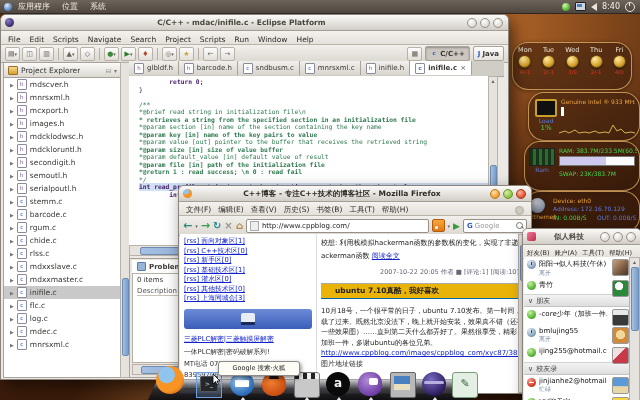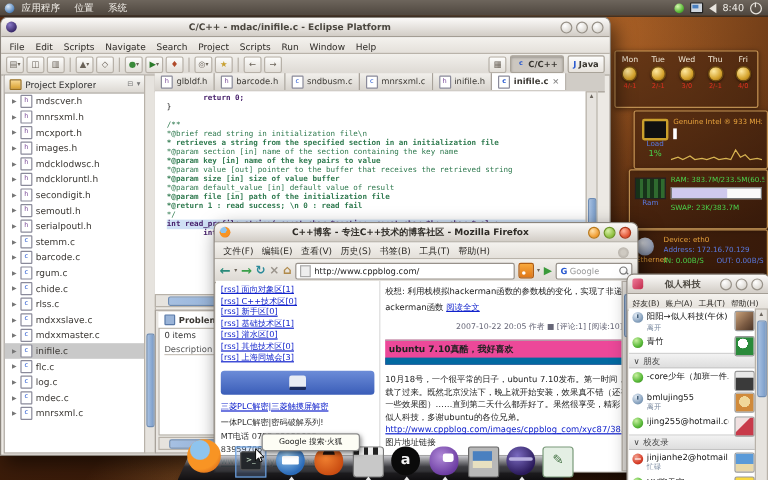--- a/index.html
+++ b/index.html
@@ -19,21 +19,21 @@
   #panel .logo{width:8px;height:8px;border-radius:50%;margin-left:4px;
     background:radial-gradient(circle at 35% 30%,#dce9f8,#5a8ac0 65%,#2a4a78)}
   #tray{margin-left:auto;display:flex;align-items:center;gap:5px;padding-right:5px}
   .orb{width:8px;height:8px;border-radius:50%;background:radial-gradient(circle at 35% 30%,#d8f8b0,#5ab838 60%,#2f7a18)}
   .moni{width:9px;height:7px;background:#cfd6de;border:1px solid #222;border-radius:1px;position:relative}
   .moni i{position:absolute;left:1px;top:1px;width:5px;height:3px;background:#4a80c0}
   .spk{width:0;height:0;border-top:4px solid transparent;border-bottom:4px solid transparent;border-right:6px solid #e8e4de}
   .pwr{width:8px;height:8px;border-radius:50%;border:1px solid #e8e4de;position:relative}
   .pwr i{position:absolute;left:3px;top:-1px;width:1px;height:4px;background:#e8e4de}
   
-  .dk{background:rgba(52,26,11,.55);border:1px solid rgba(216,166,96,.85);border-radius:2px;z-index:5;box-shadow:0 1px 4px rgba(0,0,0,.4)}
+  .dk{background:rgba(52,26,11,.55);border:1px solid rgba(216,166,96,.85);border-radius:16px;z-index:5;box-shadow:0 1px 4px rgba(0,0,0,.4)}
   .wday{font-size:6.5px;color:#f0e6d2;text-align:center}
   .coin{width:11px;height:11px;border-radius:50%;margin:1px auto;border:1px solid #6e4c10;
     background:radial-gradient(circle at 35% 30%,#ffe9a0,#d4a22c 60%,#8a5f14);box-shadow:0 1px 2px rgba(0,0,0,.5)}
   .wtemp{font-size:5.5px;color:#e03020;text-align:center}
   .chip{width:18px;height:14px;background:#101010;border:2px solid #caa02c;border-radius:2px}
   .ramic{width:24px;height:16px;border:1px solid #222;background:repeating-linear-gradient(90deg,#17331a 0 3px,#2f6a2f 3px 6px)}
   .globe{width:15px;height:15px;border-radius:50%;background:radial-gradient(circle at 35% 30%,#eef0f6,#9aa4ba 60%,#566076)}
   .dk .t-or{color:#e8a33d;font-size:6px}
   .dk .t-bl{color:#5a7ae0;font-size:6px}
   .dk .t-gr{color:#4ad04a;font-size:6px}
@@ -542,25 +542,25 @@
         <div class="nw" style="font-size:6.8px;color:#333;margin-top:2px">MT电话 0755 83959608</div>
         <div class="nw" style="font-size:6.8px;color:#333;margin-top:2px">83959706</div>
         <div class="nw" style="font-size:6.8px;color:#2a8a8a;margin-top:2px;text-decoration:underline">www.gaoxinyuan.com.cn</div>
       </div>
       <div class="a" style="left:136px;top:0;bottom:0;width:1px;background:#ddd"></div>
 
       <div class="a" style="left:141px;top:4px;width:198px">
         <div class="nw" style="font-size:7px;color:#222">校想: 利用栈模拟hackerman函数的参数栈的变化，实现了非递归的</div>
         <div style="font-size:7px;color:#222;margin-top:3px"><span>ackerman函数</span> <span class="lnk">阅读全文</span></div>
         <div class="nw" style="font-size:6.5px;color:#667;margin-top:7px;text-align:right">2007-10-22 20:05 作者 ■ [评论:1] [阅读:10]</div>
-        <div style="margin-top:6px;height:14px;background:#ec4899;border-top:1px solid #aaa;border-bottom:6px solid #0369a1;line-height:14px;font-size:7.5px;font-weight:bold;color:#222;padding-left:3px" class="nw">ubuntu 7.10真酷，我好喜欢</div>
+        <div style="margin-top:6px;height:14px;background:#eab308;border-top:1px solid #aaa;border-bottom:1px solid #0369a1;line-height:14px;font-size:7.5px;font-weight:bold;color:#222;padding-left:14px" class="nw">ubuntu 7.10真酷，我好喜欢</div>
         <div class="nw" style="font-size:7px;color:#222;margin-top:7px;line-height:10.5px">10月18号，一个很平常的日子，ubuntu 7.10发布。第一时间，我就下</div>
         <div class="nw" style="font-size:7px;color:#222;line-height:10.5px">载了过来。既然北京没法下，晚上就开始安装，效果真不错（还有</div>
         <div class="nw" style="font-size:7px;color:#222;line-height:10.5px">一些效果图）……直到第二天什么都弄好了。果然很享受，精彩！</div>
-        <div class="nw" style="font-size:7px;color:#222;line-height:10.5px">似人科技，多谢ubuntu的各位兄弟。</div>
+        <div class="nw" style="font-size:7px;color:#222;line-height:10.5px">加班一件，多谢ubuntu的各位兄弟。</div>
         <div class="lnk nw" style="font-size:7px;line-height:10.5px">http://www.cppblog.com/images/cppblog_com/xyc87/38.6/o_ubu</div>
         <div class="nw" style="font-size:7px;color:#222;line-height:10.5px">图片地址链接</div>
       </div>
 
       <div class="a sbv" style="right:0;top:0;bottom:0;width:10px">
         <div class="sbar">▴</div>
         <div class="sbth a" style="left:1px;top:10px;width:7px;height:34px"></div>
         <div class="sbar a" style="left:0;bottom:0;width:10px">▾</div>
       </div>
     </div>

